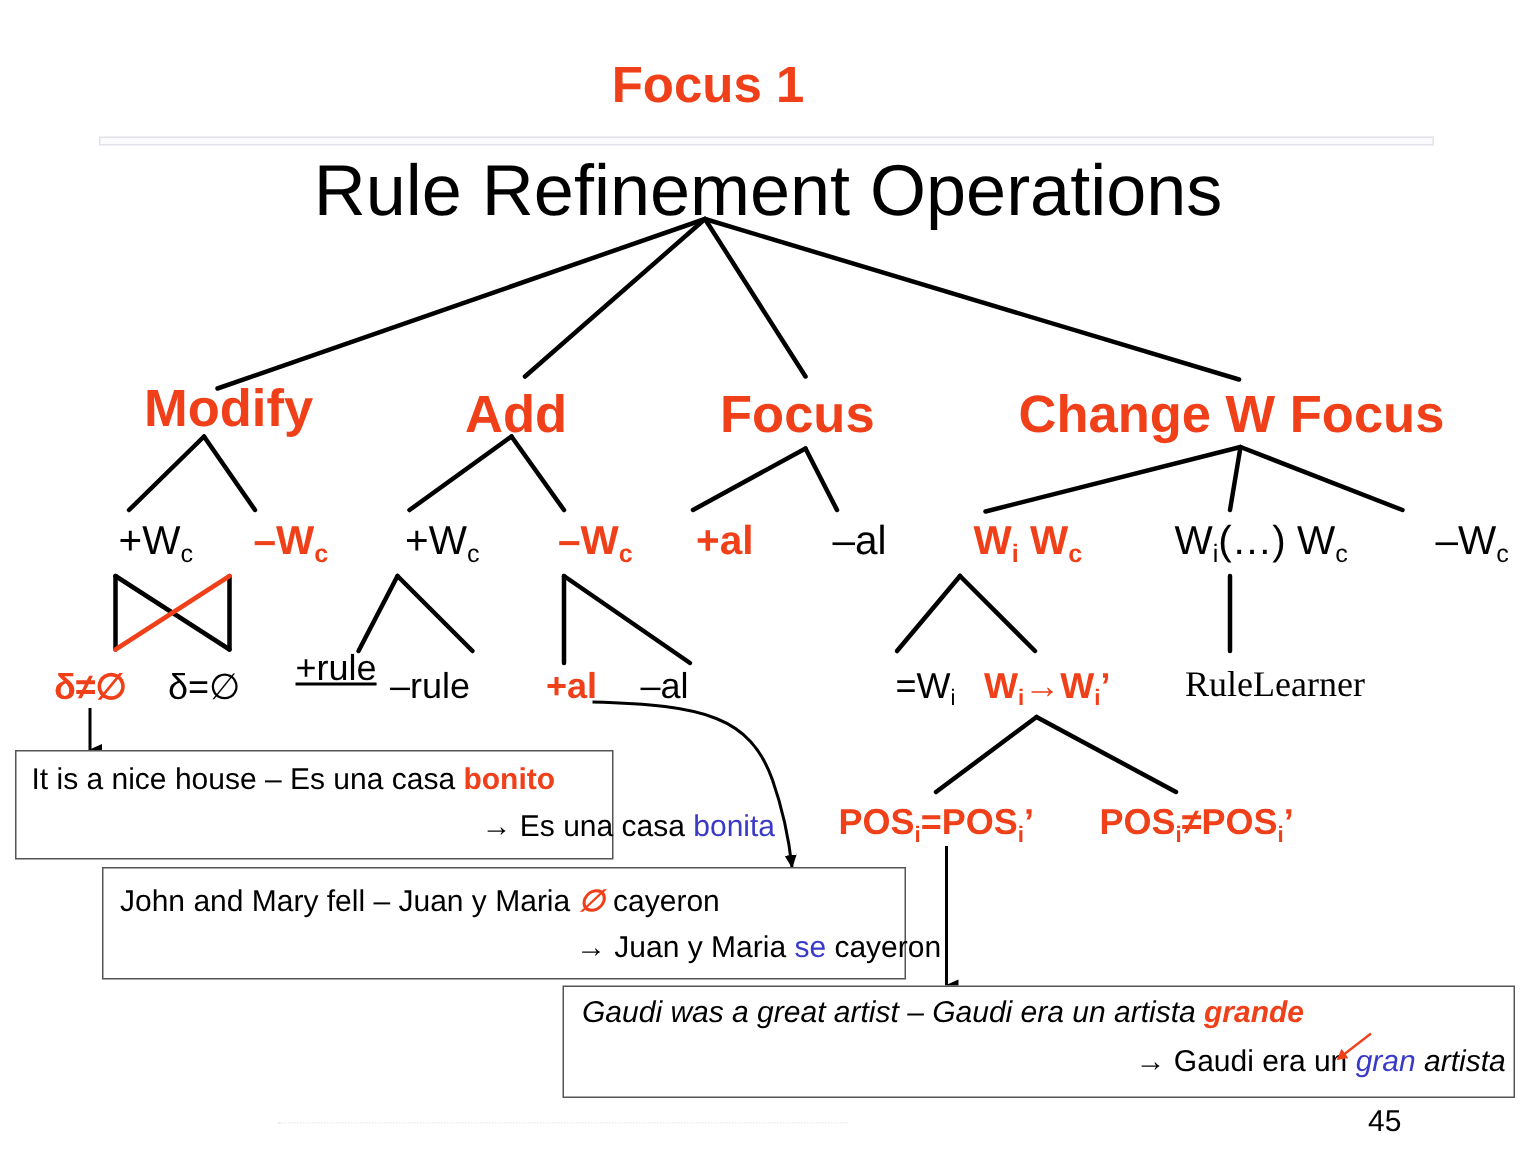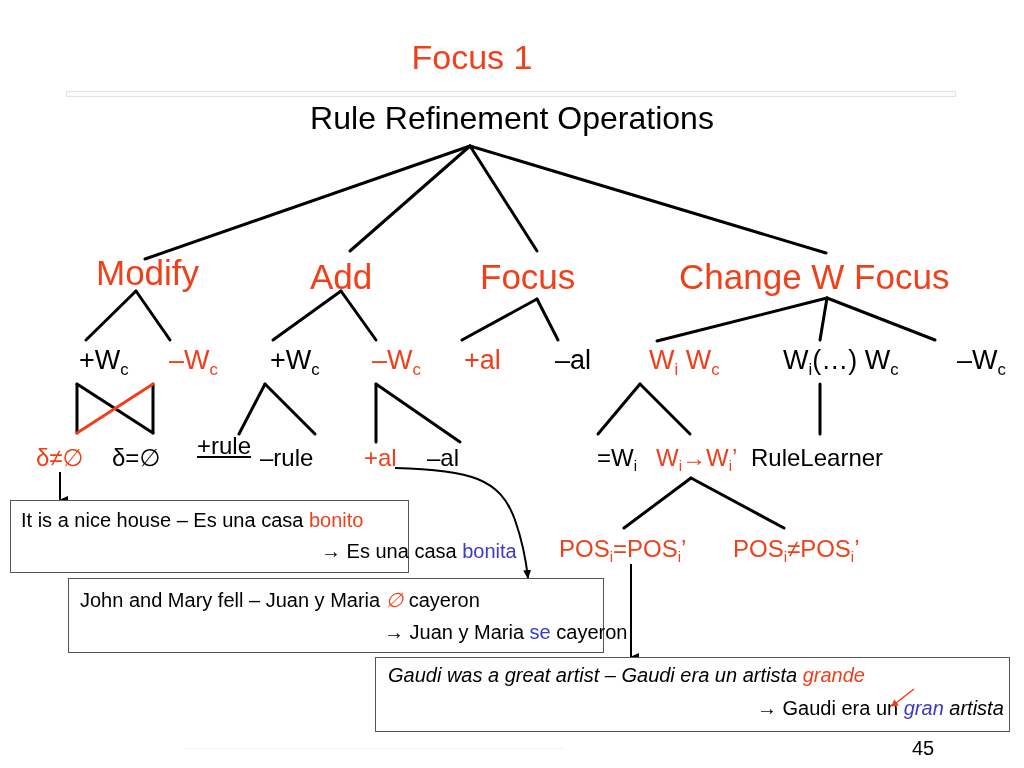--- a/index.html
+++ b/index.html
@@ -1,23 +1,23 @@
 <!DOCTYPE html>
 <html><head>
 <meta charset="utf-8">
 <style>
   html, body { margin:0; padding:0; }
   body { width:1024px; height:768px; position:relative; overflow:hidden; background:#ffffff;
          font-family:"Liberation Sans", sans-serif; color:#000; }
   .abs { position:absolute; white-space:nowrap; }
-  .red { color:#f0401a; }
+  .red { color:#f0401a;font-weight:bold; }
   .blue { color:#3a3ac8; }
   .slide-title { left:0; width:944px; top:38px; text-align:center; font-size:34px; }
   .rule-line { position:absolute; left:66px; top:91px; width:888px; height:4px; border:1px solid #e2e2ea; background:#fbfbfd; }
-  .heading { left:0; width:1024px; top:100px; text-align:center; font-size:32px; }
+  .heading { left:0; width:1024px; top:100px; text-align:center; font-size:48px; }
   .cat { font-size:35px; }
   .node { font-size:27px;margin-left:36px; }
   .leaf { font-size:24px; }
   sub { font-size:0.62em; vertical-align:-0.35em; line-height:0; }
   svg.tree { position:absolute; left:0; top:0; width:1024px; height:768px; pointer-events:none; }
   .box { position:absolute; border:1px solid #555; background:#fff; }
   .ex { font-size:20px; }
   .ex-i { font-size:20px; font-style:italic; }
   .page-num { left:912px; top:737px; font-size:20px; }
   .footer { left:185px; top:738px; width:380px; height:10px;
@@ -104,21 +104,21 @@
 <div class="abs node" style="left:921px;top:345px;"><span>–</span><span>W</span><sub>c</sub></div>
 
 <div class="abs leaf red" style="left:36px;top:444px;">δ≠∅</div>
 <div class="abs leaf" style="left:112px;top:444px;">δ=∅</div>
 <div class="abs leaf" style="left:197px;top:432px;text-decoration:underline;">+rule</div>
 <div class="abs leaf" style="left:260px;top:444px;">–rule</div>
 <div class="abs leaf red" style="left:364px;top:444px;">+al</div>
 <div class="abs leaf" style="left:427px;top:444px;">–al</div>
 <div class="abs leaf" style="left:597px;top:444px;"><span>=</span><span>W</span><sub>i</sub></div>
 <div class="abs leaf red" style="left:656px;top:444px;"><span>W</span><sub>i</sub><span>→</span><span>W</span><sub>i</sub><span>’</span></div>
-<div class="abs leaf" style="left:751px;top:444px;">RuleLearner</div>
+<div class="abs leaf" style="left:790px;top:444px;font-family:Liberation Serif, serif;">RuleLearner</div>
 
 <div class="abs leaf red" style="left:559px;top:535px;"><span>POS</span><sub>i</sub><span>=</span><span>POS</span><sub>i</sub><span>’</span></div>
 <div class="abs leaf red" style="left:733px;top:535px;"><span>POS</span><sub>i</sub><span>≠</span><span>POS</span><sub>i</sub><span>’</span></div>
 
 <div class="box" style="left:10px;top:500px;width:397px;height:71px;"></div>
 <div class="abs ex" style="left:21px;top:509px;"><span>It is a nice house – Es una casa </span><span class="red">bonito</span></div>
 <div class="abs ex" style="left:321px;top:540px;"><span>→ Es una casa </span><span class="blue">bonita</span></div>
 
 <div class="box" style="left:68px;top:578px;width:534px;height:73px;"></div>
 <div class="abs ex" style="left:80px;top:588px;"><span>John and Mary fell – Juan y Maria </span><span class="red" style="font-style:italic;">∅</span><span> cayeron</span></div>

